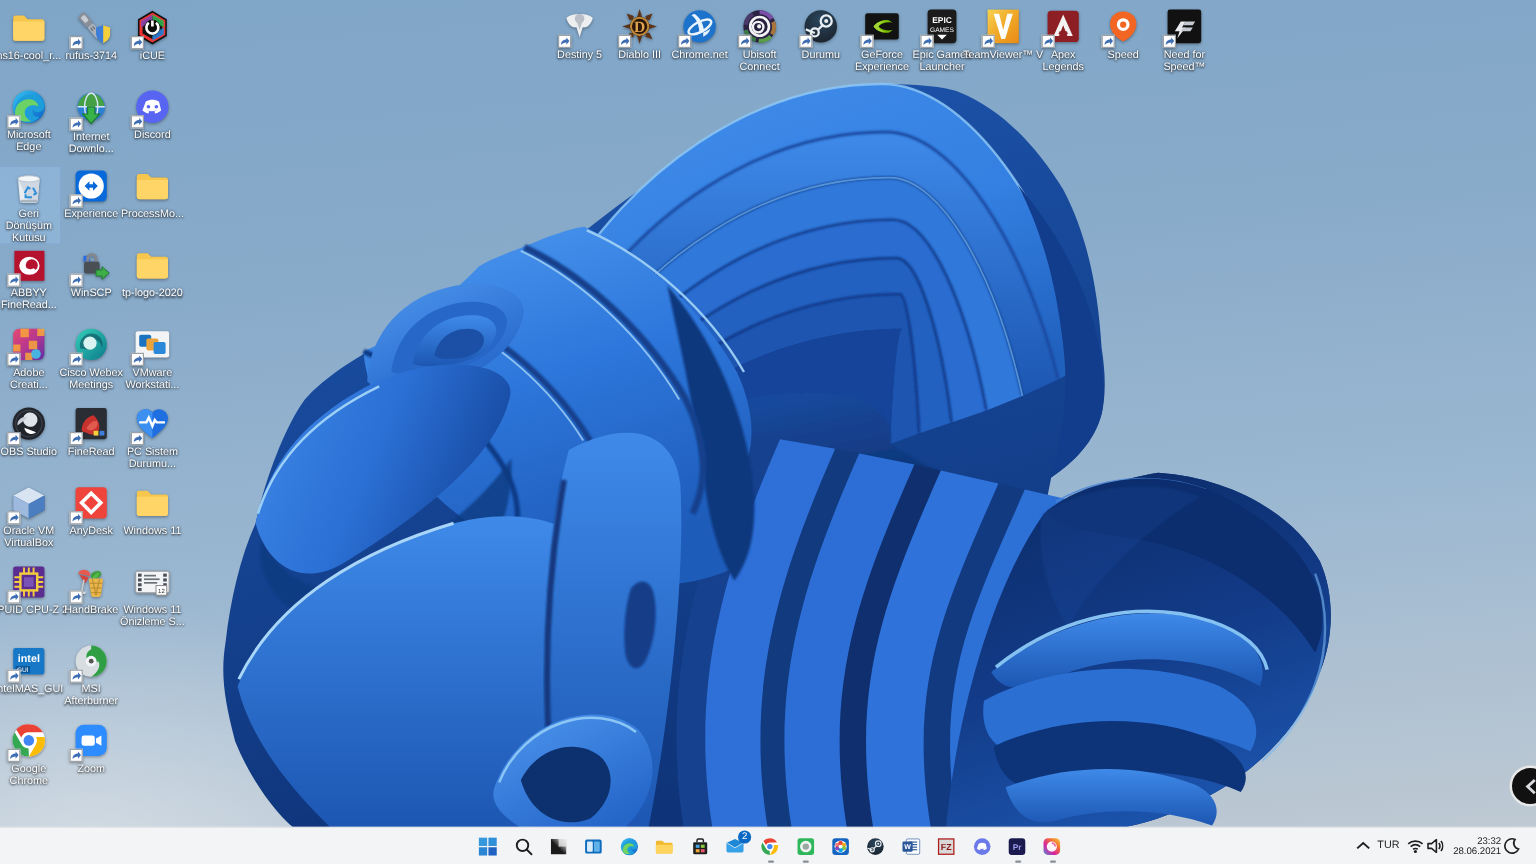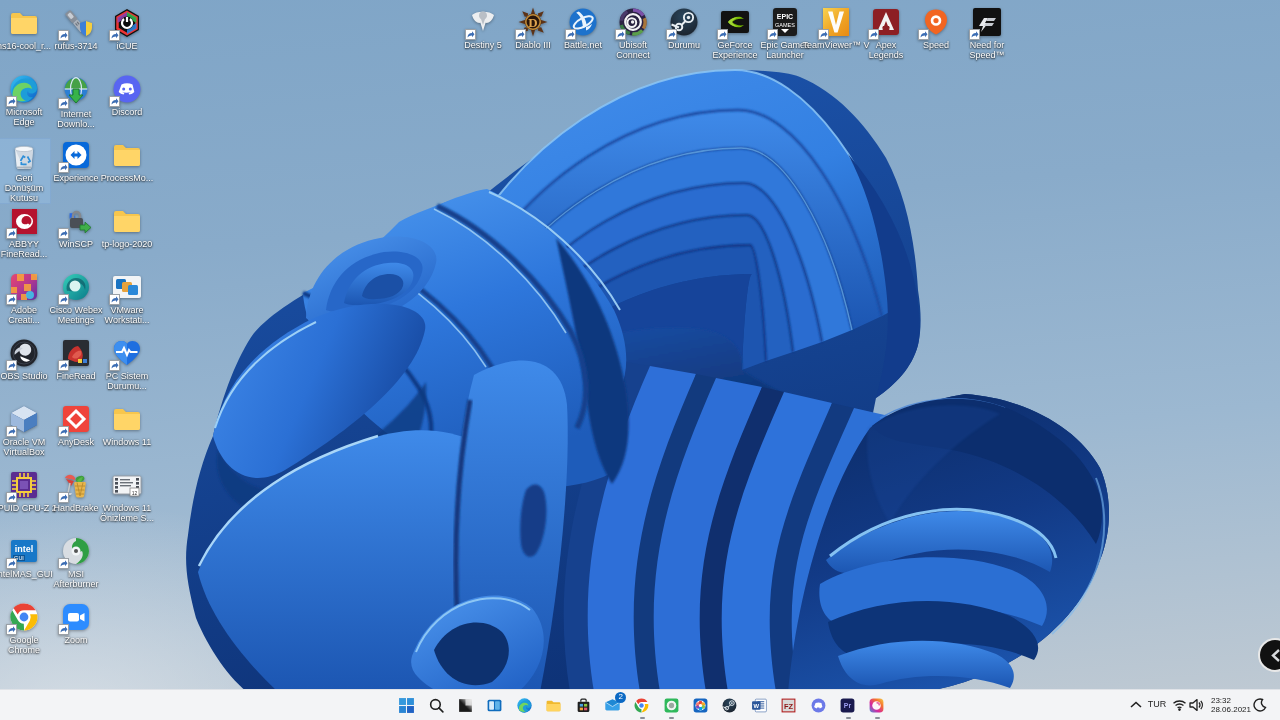--- a/index.html
+++ b/index.html
@@ -11,21 +11,21 @@
 .sc{position:absolute;left:-2px;bottom:-2px;width:11px;height:11px;background:#fff;border:1px solid #9aa0a6;box-sizing:border-box;display:flex;align-items:center;justify-content:center;}
 .sc svg{display:block}
 #taskbar{position:absolute;left:0;right:0;bottom:0;height:30px;background:#f3f4f6;border-top:1px solid #e0e3e8;}
 #tbicons{position:absolute;left:392px;top:0;height:30px;display:flex;align-items:center;}
 .tb{width:29.4px;height:30px;display:flex;align-items:center;justify-content:center;position:relative;}
 .tb svg{display:block}
 .run:after{content:"";position:absolute;bottom:1px;left:50%;margin-left:-2px;width:5px;height:2px;border-radius:2px;background:#8a8f98;}
 #tray{position:absolute;left:0;right:0;top:0;height:17px;color:#1b1b1b;}
 .badge{position:absolute;top:2px;right:1px;background:#0b69c4;color:#fff;font-size:8px;line-height:10px;width:11px;height:11px;border-radius:50%;text-align:center;}
 .sel{background:rgba(151,190,228,.45);outline:1px solid rgba(130,170,215,.55);}
-#clock{font-size:8px;line-height:9px;text-align:left;color:#1b1b1b;}
+#clock{font-size:8px;line-height:9px;text-align:right;color:#1b1b1b;}
 #recbtn{position:absolute;right:-12px;top:638px;width:30px;height:30px;border-radius:50%;background:#111;border:2px solid #e8e8e8;display:flex;align-items:center;justify-content:center;}
 </style>
 </head>
 <body>
 <div id="desk"></div>
 <svg id="wall" width="1280" height="720" viewBox="0 0 1280 720">
 <defs>
 <linearGradient id="gA" x1="0" y1="0" x2="0.7" y2="1">
         <stop offset="0" stop-color="#4e97ef"></stop>
         <stop offset="1" stop-color="#2465c8"></stop>
@@ -586,21 +586,21 @@
           <circle cx="16" cy="16" r="13.5" fill="#1d72cc"></circle>
           <ellipse cx="16" cy="16.5" rx="10.5" ry="4.2" fill="none" stroke="#eaf4fc" stroke-width="2" transform="rotate(-28 16 16)"></ellipse>
           <path d="M11.5 5.5 c4.5 2.5 7.5 8 8.3 14.5 l-3.8 2.2 c-.3-6.5-2.2-12.5-6.8-15.5 Z" fill="#eaf4fc"></path>
           <path d="M19 21 c2.5-.6 4.5-1.8 6-3.2 -.8 3.2-3 5.6-6 6.8 Z" fill="#eaf4fc"></path>
         </svg><div class="sc">
           <svg width="9" height="9" viewBox="0 0 9 9">
             <path d="M1.2 7.8 V3.6 h2.4 L1.8 1.8 h3 l2.4 2.4 v3 L5.4 5.4 4 7 Z" fill="none"></path>
             <path d="M1.5 7.5 c0-2.5 1.5-4.5 4.5-4.5 l0-1.8 2.5 3 -2.5 3 0-1.8 c-2 0-3.5.8-4.5 2.1 Z" fill="#3d6eb4"></path>
           </svg>
         </div></div>
-      <div class="lbl">Battle.net</div>
+      <div class="lbl">Chrome.net</div>
     </div>
 <div class="ic" style="left:597px;top:6px">
       <div class="img"><svg width="32" height="32" viewBox="0 0 32 32">
           <circle cx="16" cy="16" r="13.5" fill="#2c2344"></circle>
           <path d="M16 2.5 a13.5 13.5 0 0 1 11.5 6.3 l-2.8 1.8 a10 10 0 0 0 -8.7-4.8 Z" fill="#7b4fa8"></path>
           <path d="M28.8 11.5 a13.5 13.5 0 0 1 -1 11.8 l-2.9-1.6 a10 10 0 0 0 .8-8.8 Z" fill="#a8763a"></path>
           <path d="M26.5 25.5 a13.5 13.5 0 0 1 -11.5 4 l.5-3.3 a10 10 0 0 0 8.6-3 Z" fill="#5a9e4a"></path>
           <path d="M12.5 29 a13.5 13.5 0 0 1 -9.8-9.5 l3.2-.9 a10 10 0 0 0 7.3 7.1 Z" fill="#3a7a46"></path>
           <path d="M2.8 14.5 a13.5 13.5 0 0 1 6.7-10.3 l1.7 2.9 a10 10 0 0 0 -5 7.6 Z" fill="#4a3a6a"></path>
           <circle cx="16" cy="16" r="9.3" fill="#26203e"></circle>

